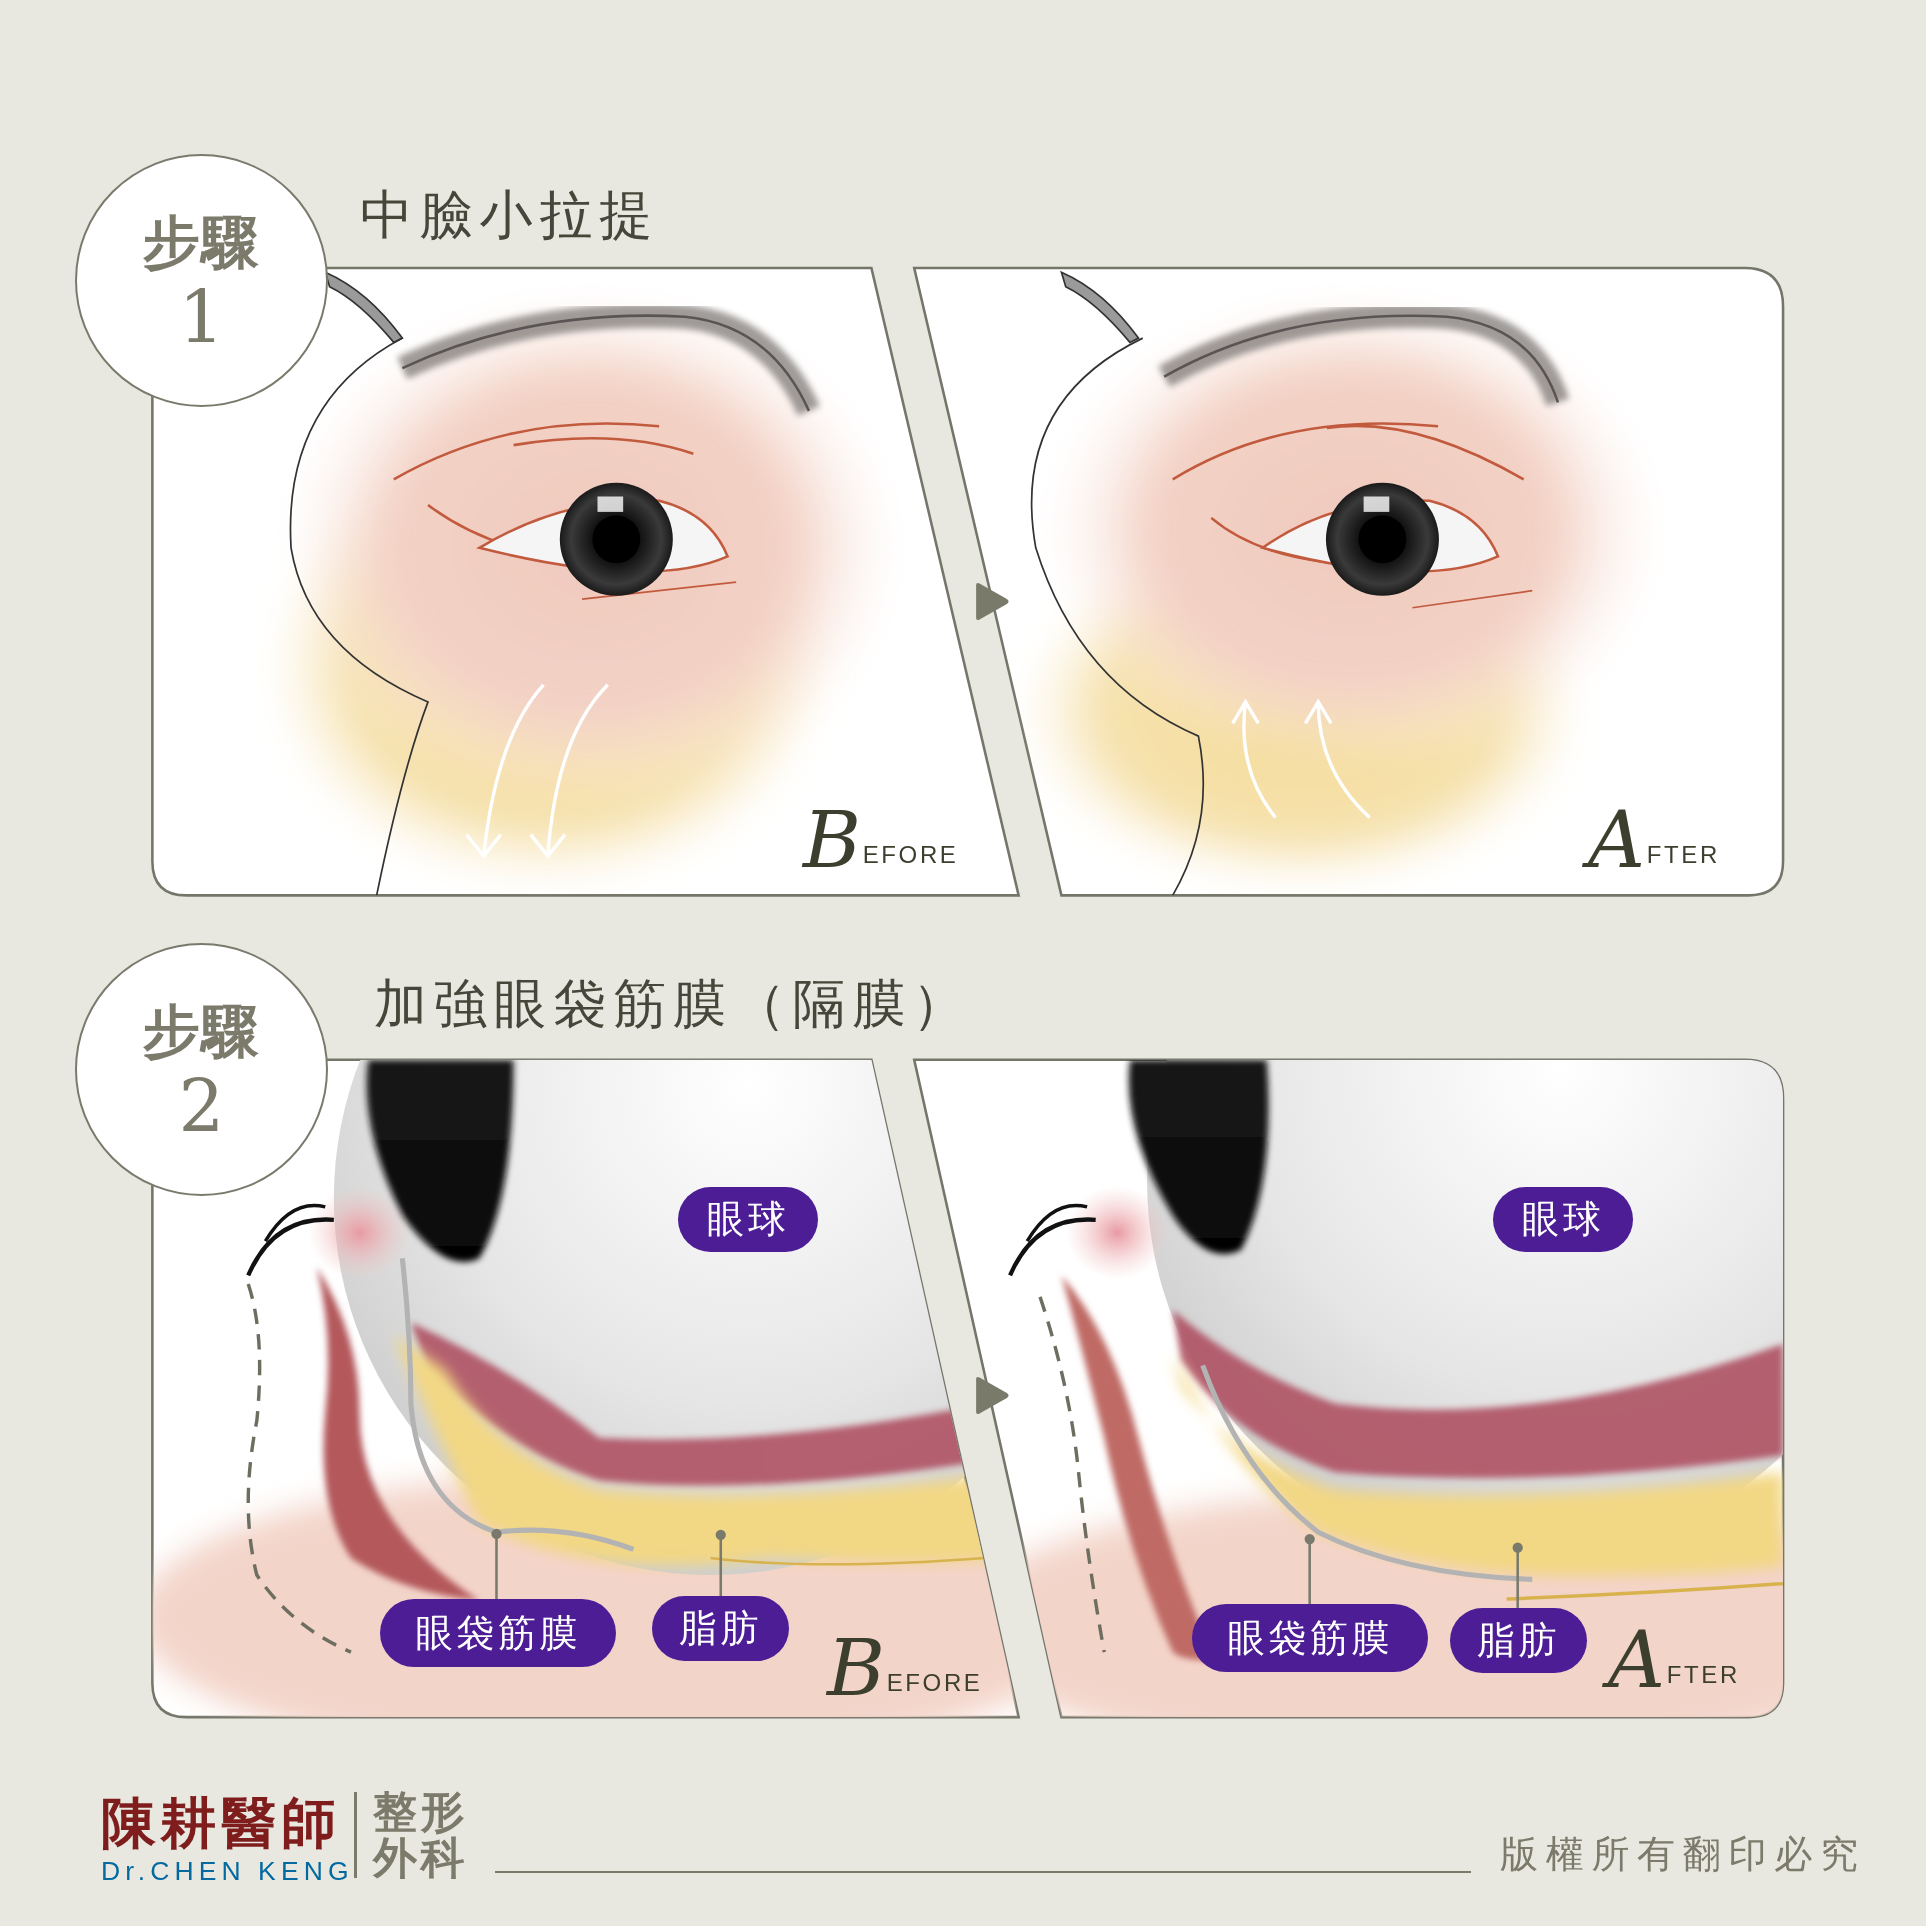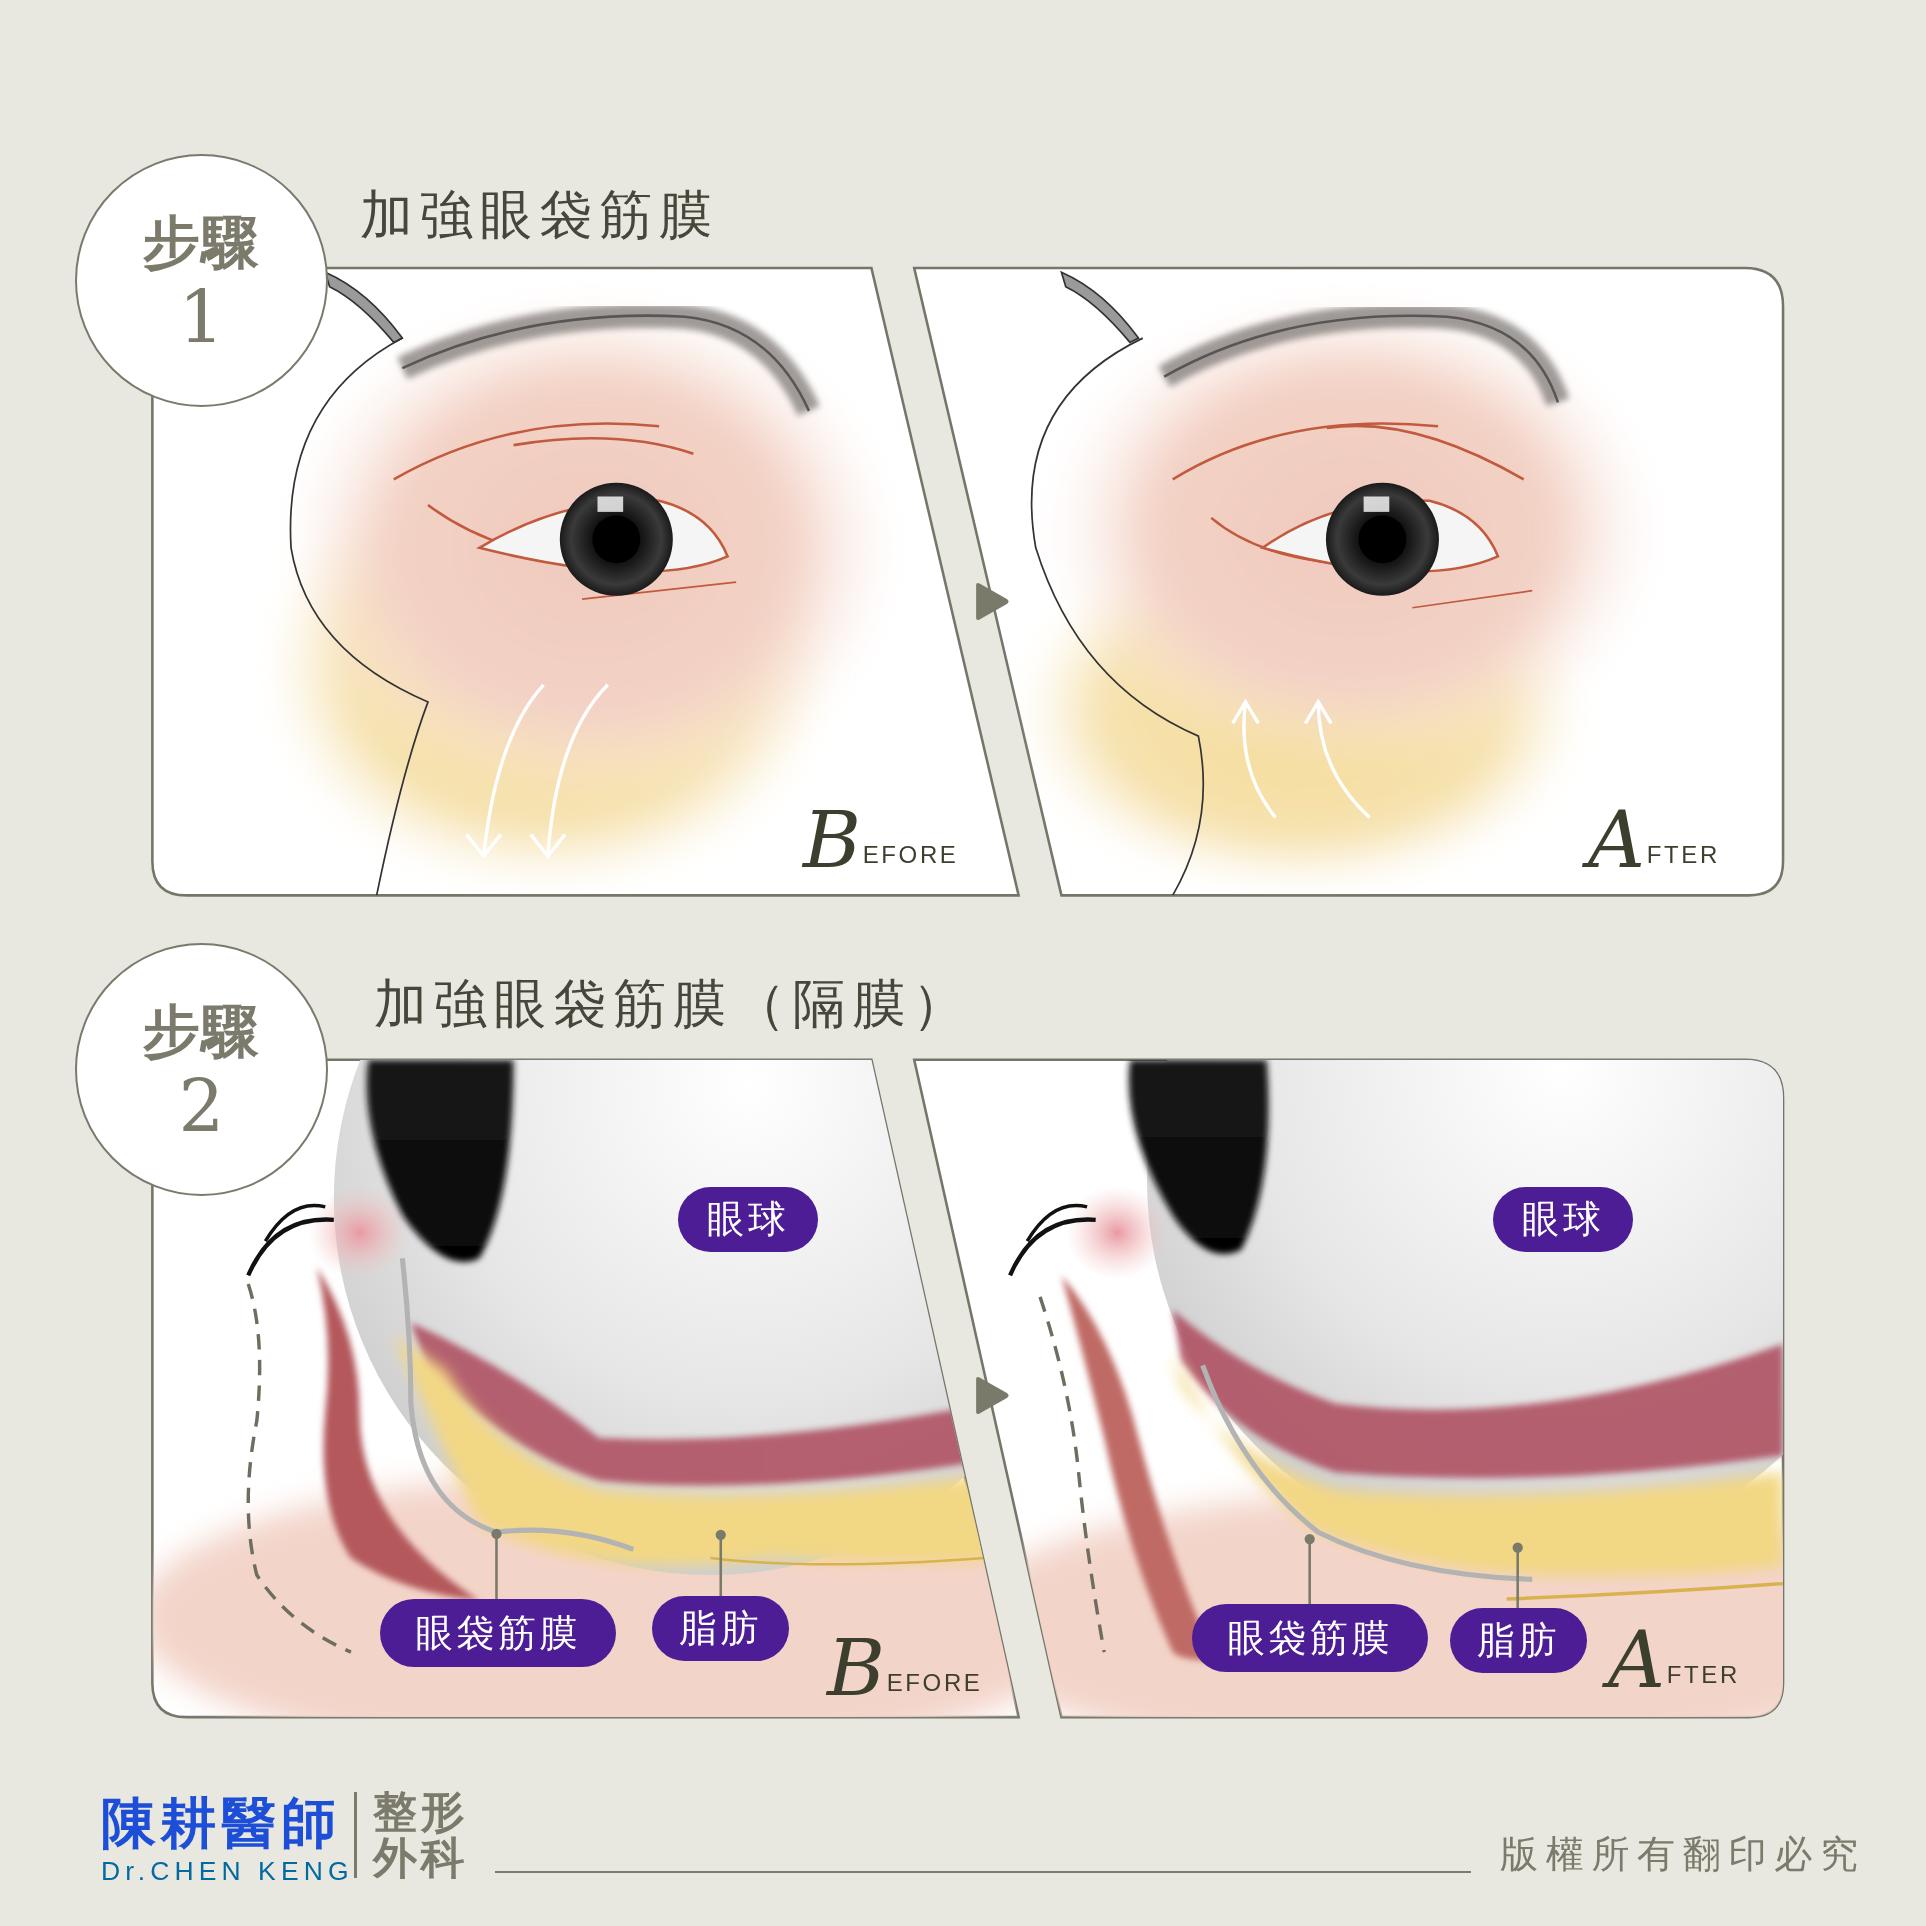--- a/index.html
+++ b/index.html
@@ -24,21 +24,21 @@
     position:absolute; background:#4c1d95; color:#ffffff; border-radius:34px;
     display:flex; align-items:center; justify-content:center;
     font-size:38px; letter-spacing:3.4px; z-index:6;
   }
   .tag {
     position:absolute; z-index:6; color:#3d3f2e; display:flex; align-items:flex-end;
   }
   .tag .cap { font-family:"DejaVu Serif", serif; font-style:italic; font-size:79px; line-height:0.9; margin-right:1.7px; }
   .tag .rest { font-family:"Liberation Sans", sans-serif; font-size:24px; letter-spacing:2.6px; padding-bottom:6.8px; }
   .play-arrow { position:absolute; z-index:7; }
-  .footer-name { position:absolute; left:101px; top:1787px; font-family:"DejaVu Serif", serif; font-weight:bold; font-size:55px; color:#1d4ed8; letter-spacing:5.1px; }
+  .footer-name { position:absolute; left:101px; top:1787px; font-family:"DejaVu Serif", serif; font-weight:bold; font-size:55px; color:#7f1d1d; letter-spacing:5.1px; }
   .footer-en { position:absolute; left:101px; top:1856px; font-family:"Liberation Sans", sans-serif; font-size:26.5px; color:#0369a1; letter-spacing:5.1px; }
   .footer-div { position:absolute; left:354px; top:1792px; width:2.6px; height:86px; background:#7b7a6b; }
   .footer-dept { position:absolute; left:373px; top:1789px; font-family:"DejaVu Serif", serif; font-weight:bold; font-size:44px; color:#7b7a6b; line-height:46px; letter-spacing:3.4px; }
   .footer-line { position:absolute; left:495px; top:1871px; width:976px; height:1.7px; background:#7b7a6b; }
   .footer-copy { position:absolute; left:1500px; top:1829px; font-size:38px; color:#7b7a6b; letter-spacing:7.7px; }
 </style>
 </head>
 <body>
 
 <svg class="panels" width="1926" height="1926" viewBox="0 0 2250 2250">
@@ -210,21 +210,21 @@
   <path d="M6,6 Q6,2 10,4 L42,22 Q46,25 42,28 L10,46 Q6,48 6,44 Z" fill="#7a7a6a"></path>
 </svg>
 <svg class="play-arrow" style="left:971px;top:1374px;" width="41" height="43" viewBox="0 0 48 50">
   <path d="M6,6 Q6,2 10,4 L42,22 Q46,25 42,28 L10,46 Q6,48 6,44 Z" fill="#7a7a6a"></path>
 </svg>
 
 <div class="step-circle" style="left:75px;top:154px;">
   <span class="step-label">步驟</span>
   <span class="step-num">1</span>
 </div>
-<div class="section-title" style="left:360px;top:180px;">加強眼袋筋膜</div>
+<div class="section-title" style="left:360px;top:180px;">中臉小拉提</div>
 
 <div class="tag" style="left:803px;top:805px;">
   <span class="cap">B</span>
   <span class="rest">EFORE</span>
 </div>
 <div class="tag" style="left:1588px;top:805px;">
   <span class="cap">A</span>
   <span class="rest">FTER</span>
 </div>
 

